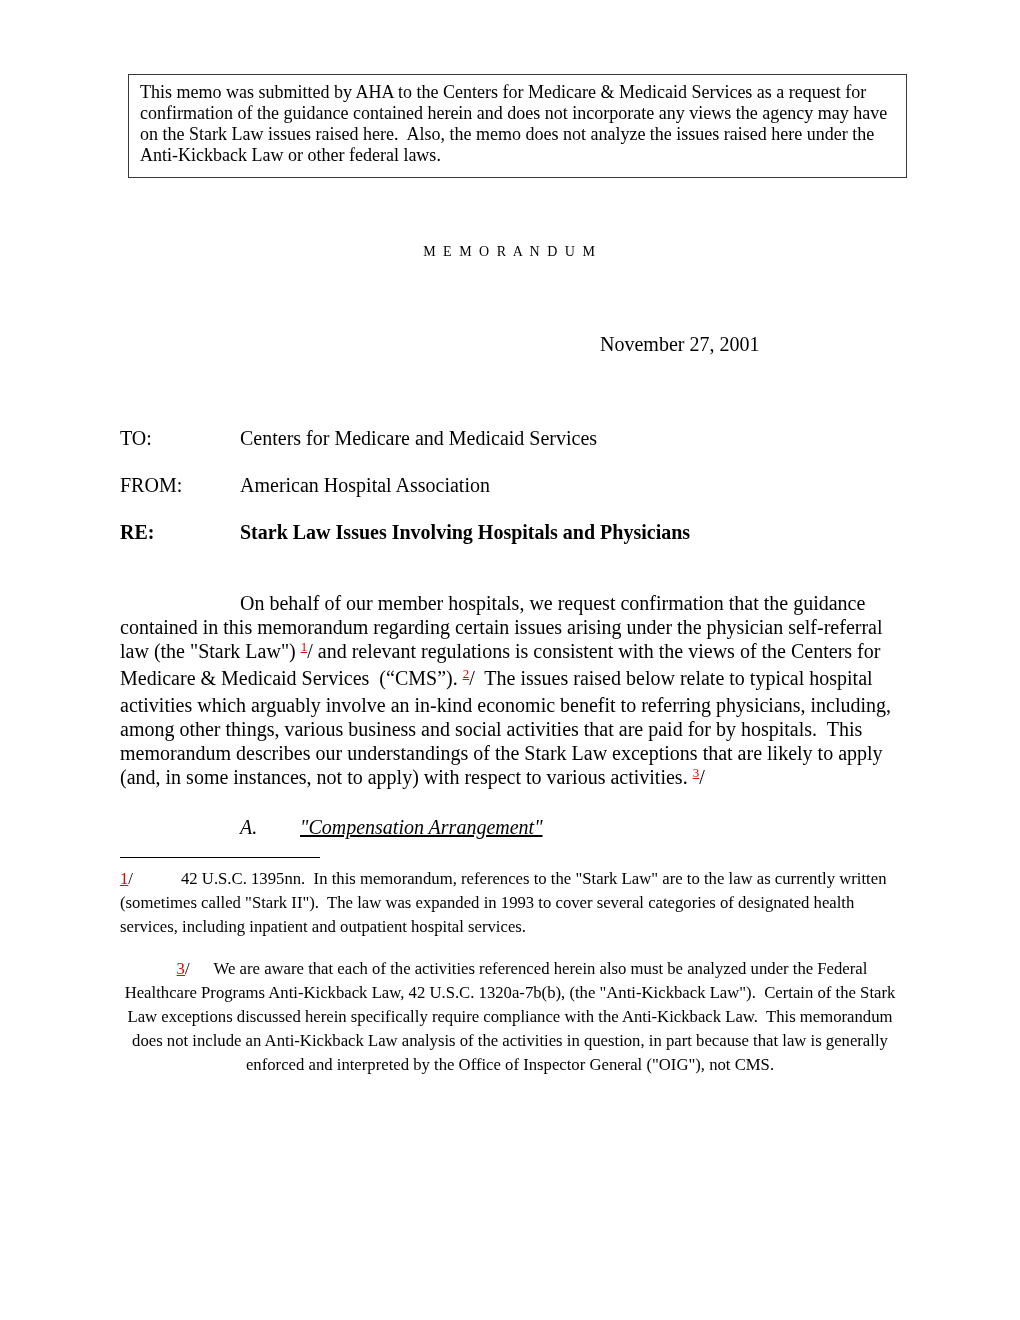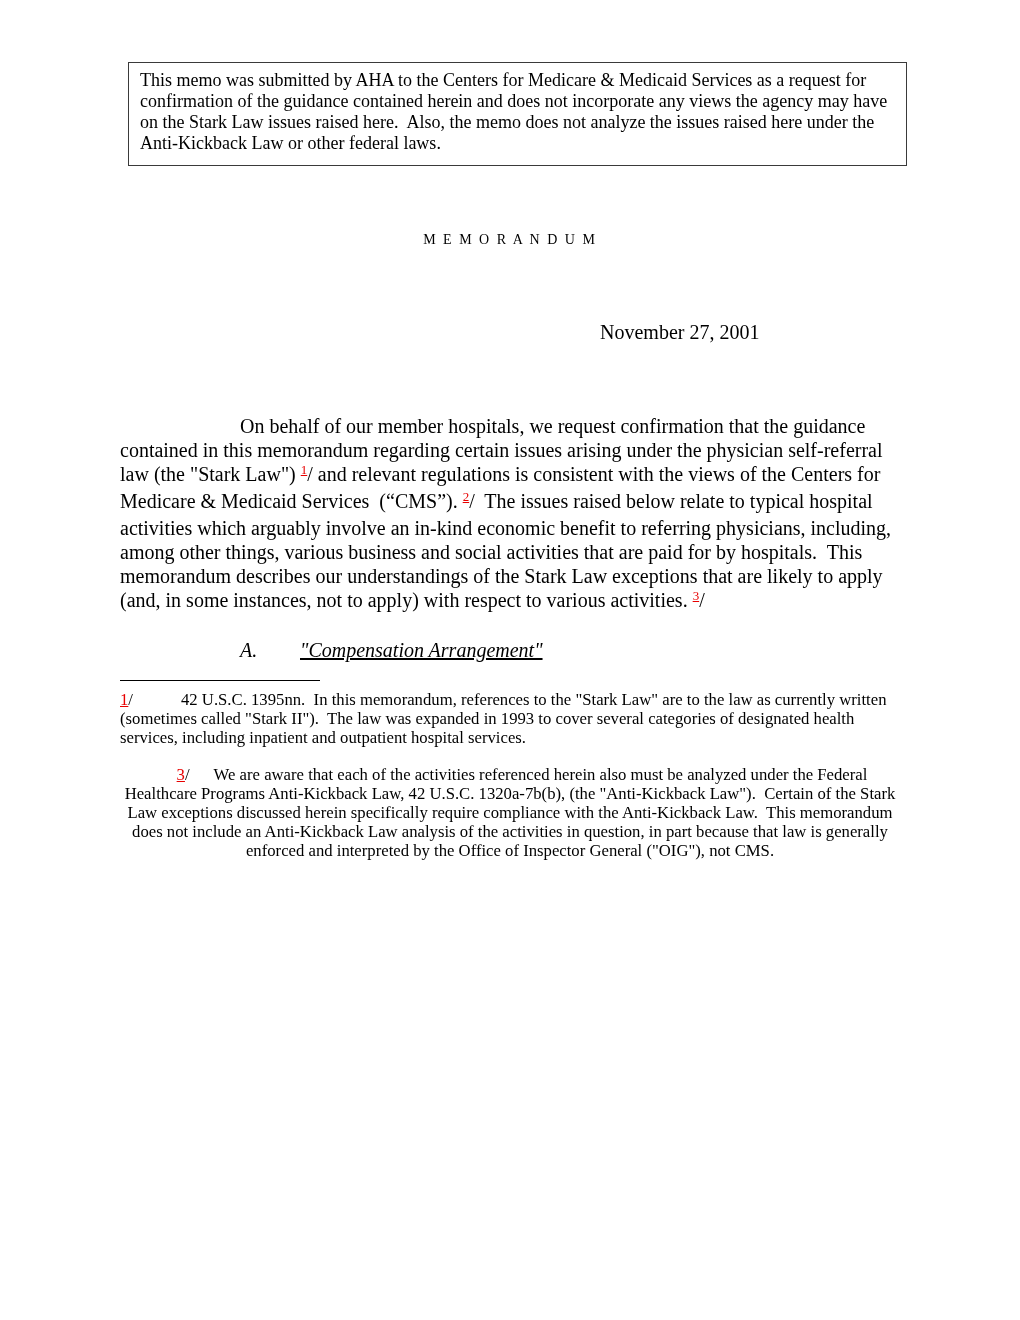--- a/index.html
+++ b/index.html
@@ -5,21 +5,21 @@
   html, body { margin: 0; padding: 0; background: #ffffff; }
   .page {
     position: relative;
     width: 1020px;
     height: 1320px;
     margin: 0 auto;
     background: #ffffff;
     color: #000000;
     font-family: "Liberation Serif", serif;
     box-sizing: border-box;
-    padding: 4px 120px;
+    padding: 16px 120px;
     overflow: hidden;
   }
   .pre { white-space: pre-wrap; }
 
   .disclaimer-box {
     margin: 58px 0 0 8px;
     width: 779px;
     box-sizing: border-box;
     border: 1px solid #3a3a3a;
     padding: 7px 14px 11px 11px;
@@ -75,21 +75,21 @@
   .fn-sep {
     margin-top: 18px;
     width: 200px;
     height: 0;
     border-top: 1px solid #000000;
   }
   .footnote {
     margin: 0;
     width: 780px;
     font-size: 16.7px;
-    line-height: 19px;
+    line-height: 24px;
     text-align: left;
   }
   .footnote.fn-1 { margin-top: 9px; }
   .footnote.fn-2 { margin-top: 24px; }
   .footnote.fn-3 { margin-top: 18px; text-align: center; }
   .fn-marker { display: inline-block; width: 61px; }
   .fn-num { color: #e80000; text-decoration: underline; }
 </style>
 </head>
 <body>
@@ -98,20 +98,29 @@
 
   <div class="disclaimer-box">
     <span class="pre">This memo was submitted by AHA to the Centers for Medicare &amp; Medicaid Services as a request for confirmation of the guidance contained herein and does not incorporate any views the agency may have on the Stark Law issues raised here.  Also, the memo does not analyze the issues raised here under the Anti-Kickback Law or other federal laws.</span>
   </div>
 
   <div class="memo-title">M E M O R A N D U M</div>
 
   <div class="memo-date">November 27, 2001</div>
 
   <div class="hdr-block">
+    <div class="hdr-row">
+      <span class="hdr-label">TO:</span><span>Centers for Medicare and Medicaid Services</span>
+    </div>
+    <div class="hdr-row">
+      <span class="hdr-label">FROM:</span><span>American Hospital Association</span>
+    </div>
+    <div class="hdr-row bold">
+      <span class="hdr-label">RE:</span><span>Stark Law Issues Involving Hospitals and Physicians</span>
+    </div>
   </div>
 
   <p class="body-par"><span class="pre">On behalf of our member hospitals, we request confirmation that the guidance contained in this memorandum regarding certain issues arising under the physician self-referral law (the "Stark Law") </span><span class="fnref">1</span><span class="pre">/ and relevant regulations is consistent with the views of the Centers for Medicare &amp; Medicaid Services  (“CMS”). </span><span class="fnref">2</span><span class="pre">/  The issues raised below relate to typical hospital activities which arguably involve an in-kind economic benefit to referring physicians, including, among other things, various business and social activities that are paid for by hospitals.  This memorandum describes our understandings of the Stark Law exceptions that are likely to apply (and, in some instances, not to apply) with respect to various activities. </span><span class="fnref">3</span><span class="pre">/</span></p>
 
 
   <div class="heading-2">
     <span class="h-num">A.</span><span class="h-title">"Compensation Arrangement"</span>
   </div>
 
   <div class="footnotes">

